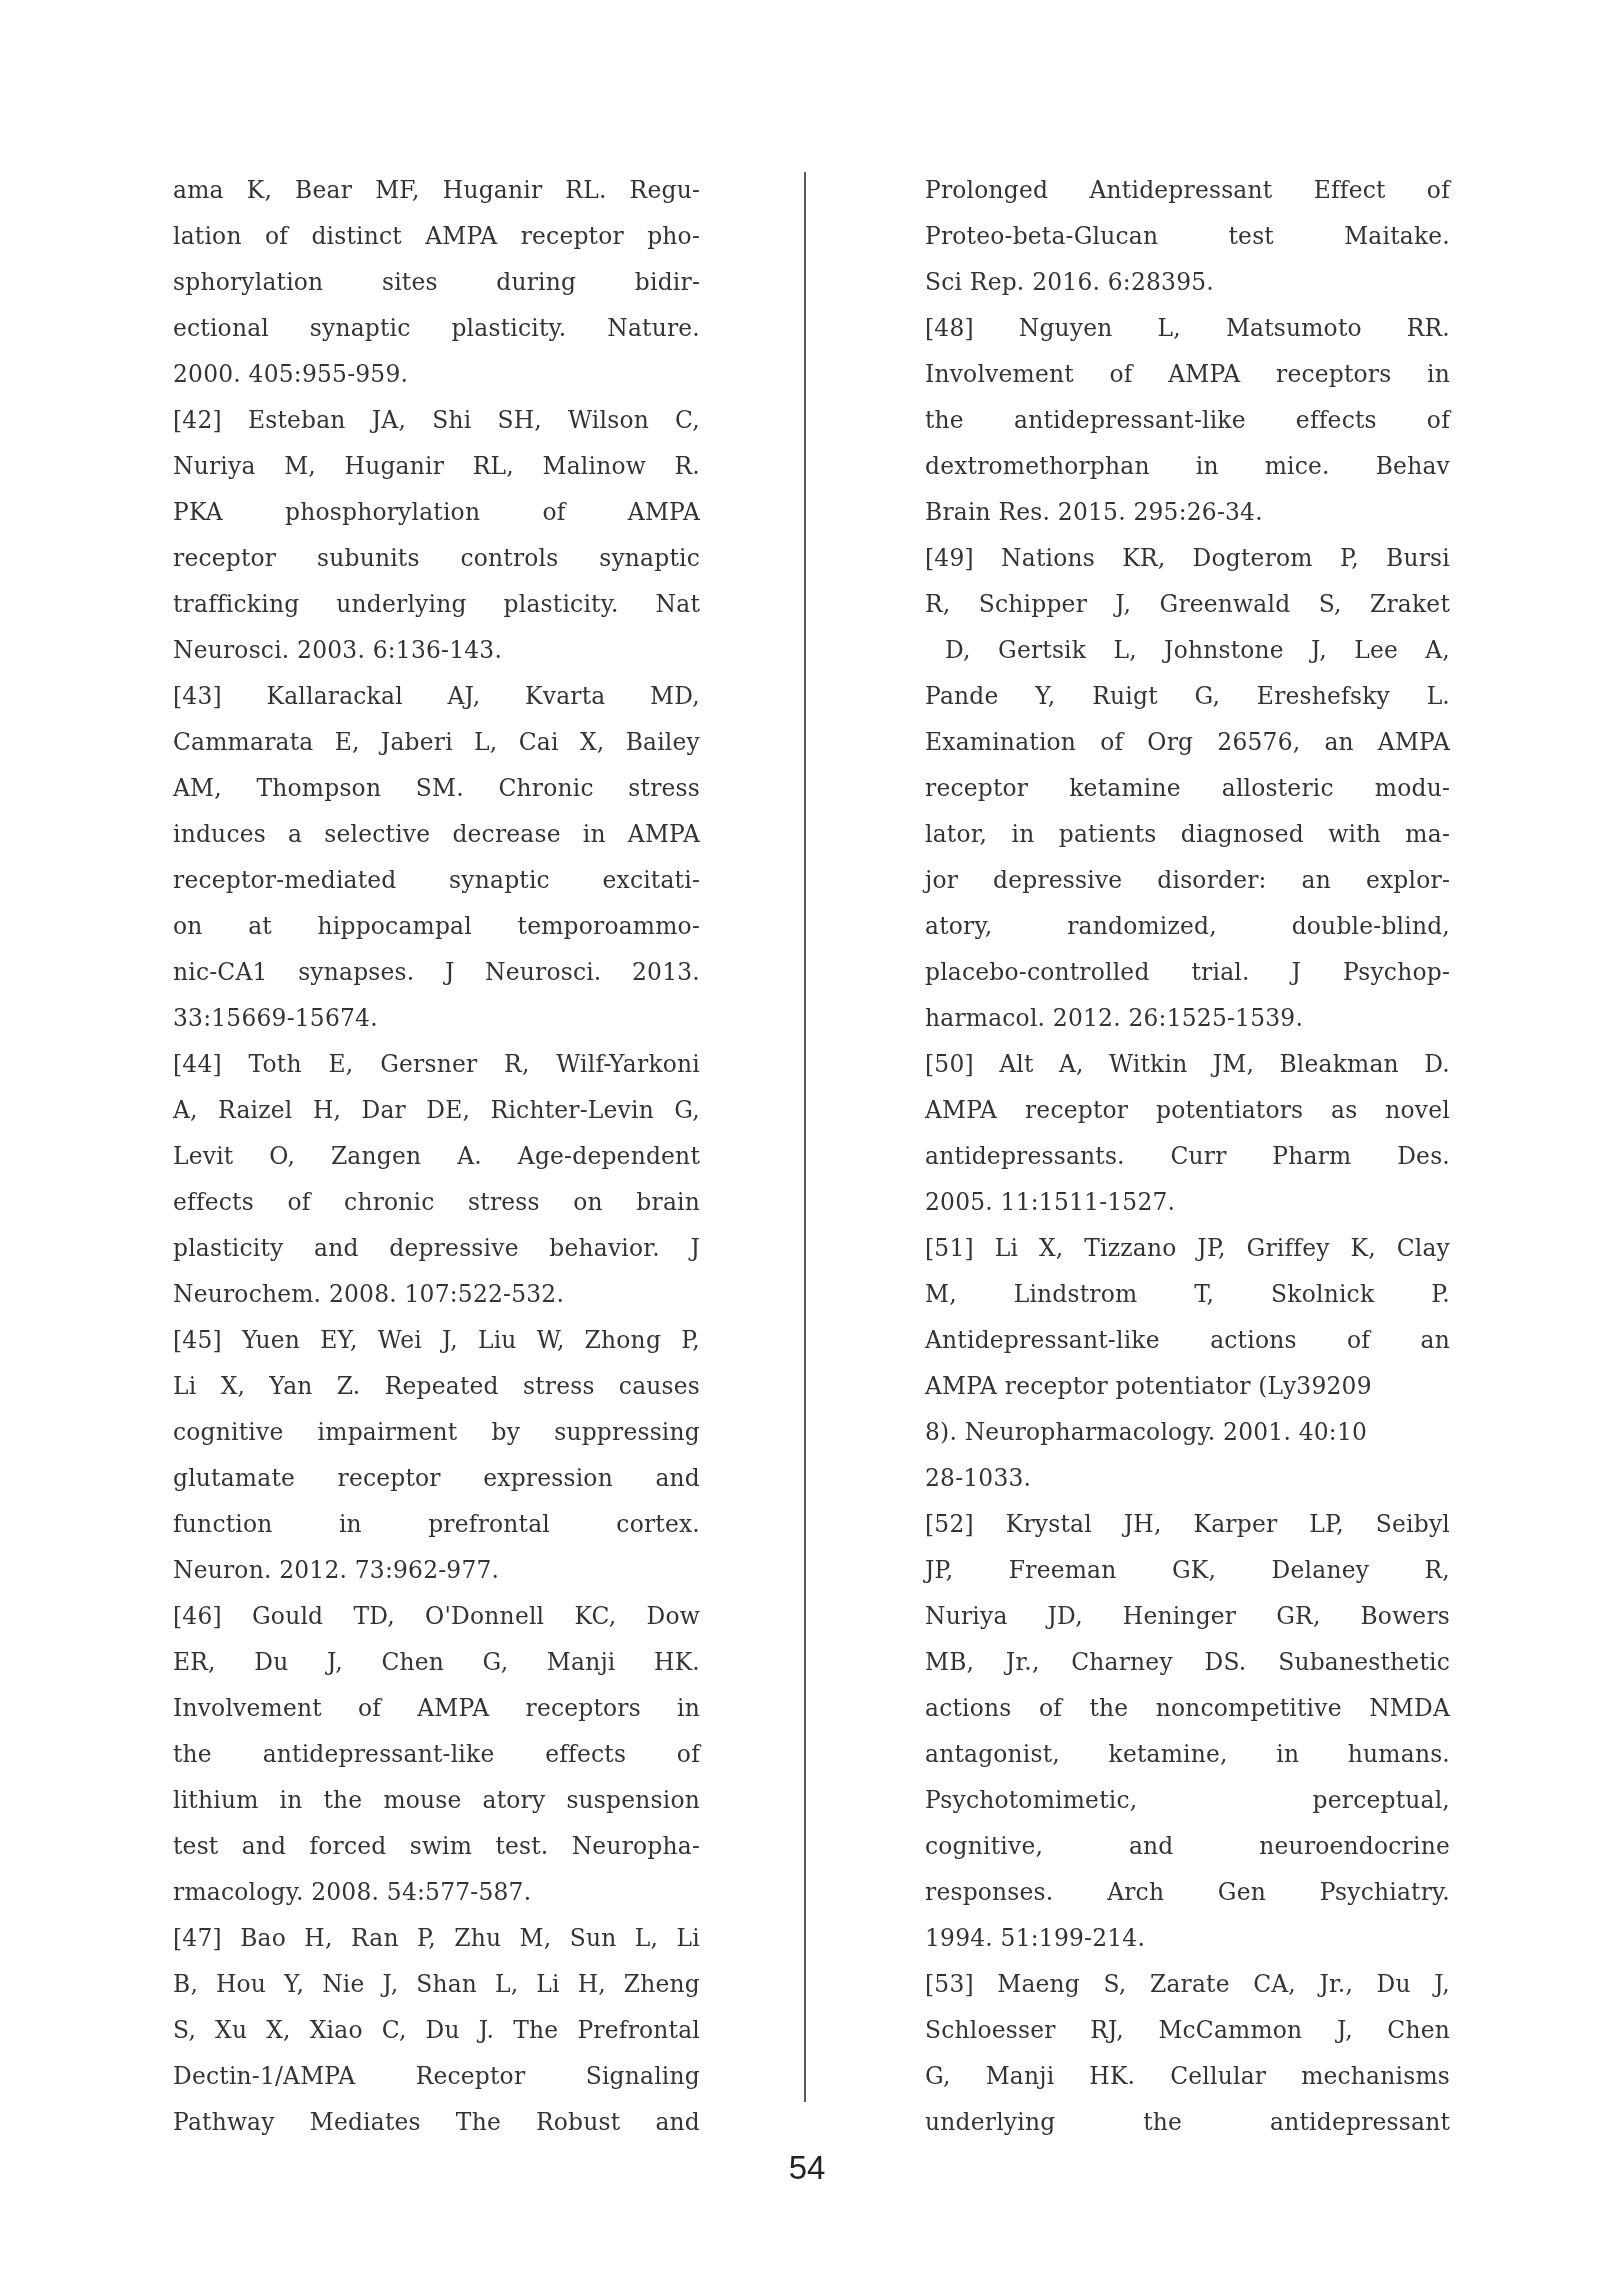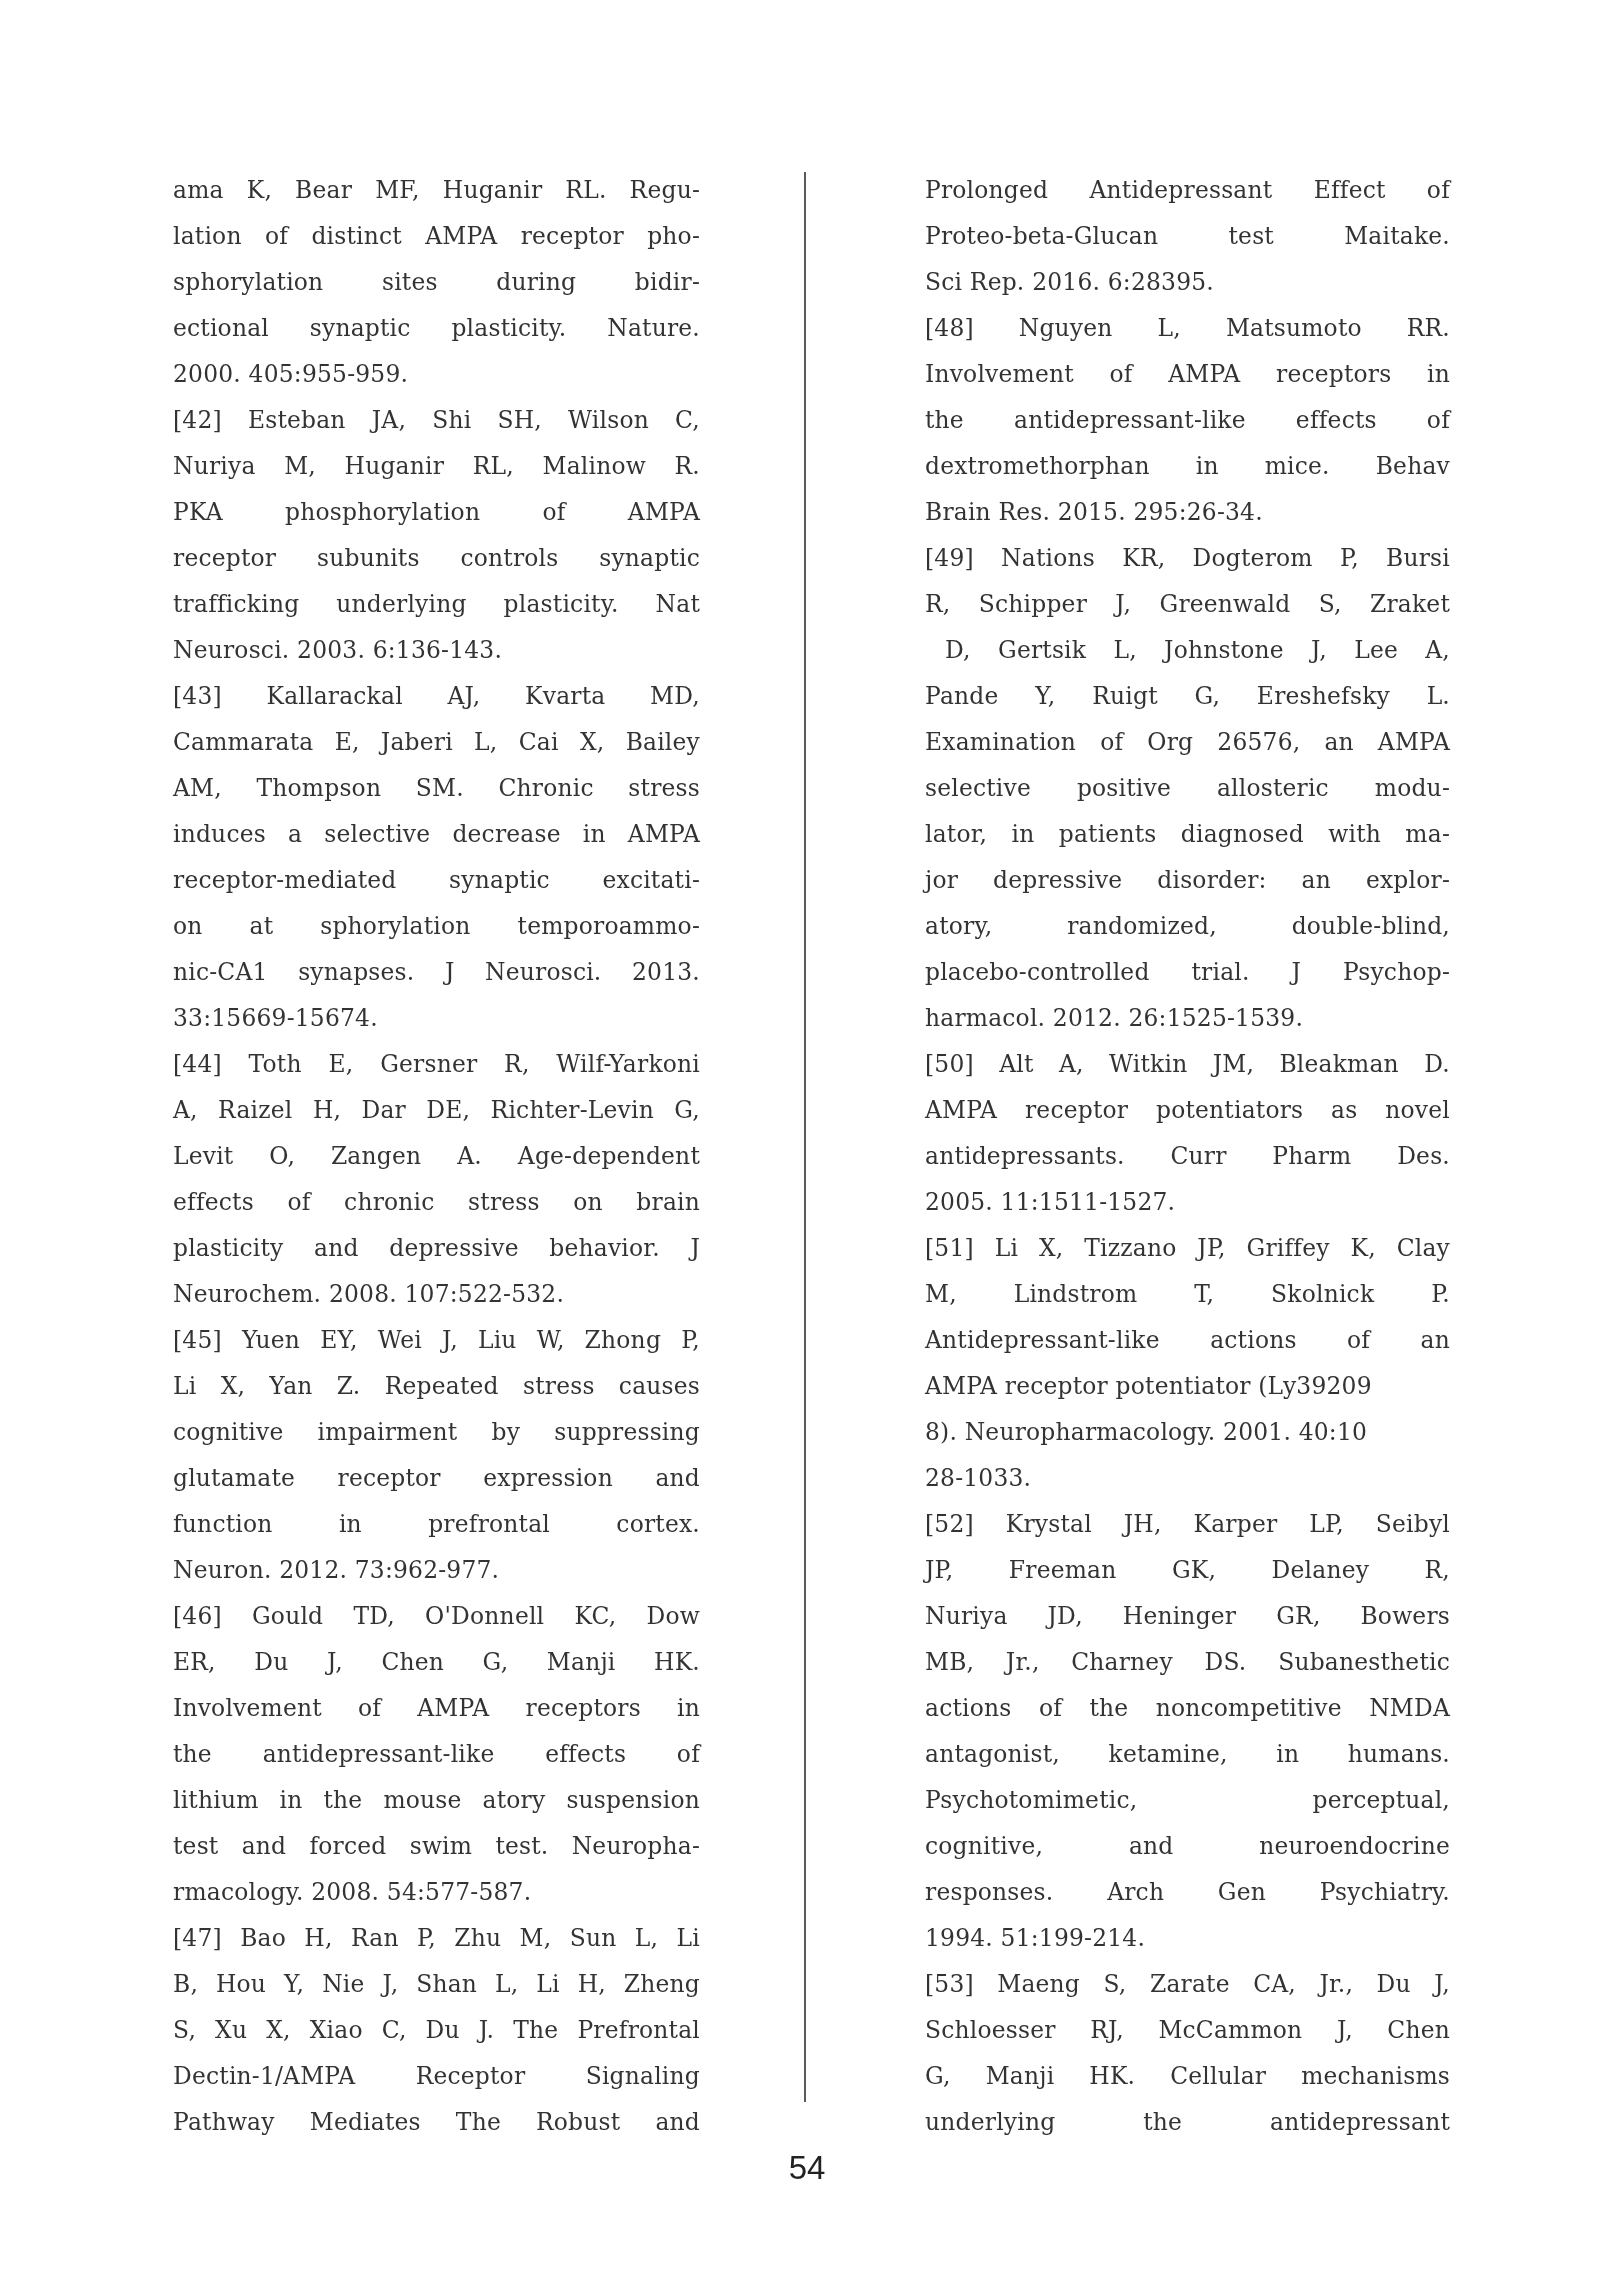--- a/index.html
+++ b/index.html
@@ -57,21 +57,21 @@
       <div class="line" style="white-space: nowrap; word-spacing: 0px;">Nuriya M, Huganir RL, Malinow R.</div>
       <div class="line" style="white-space: nowrap; word-spacing: 0px;">PKA phosphorylation of AMPA</div>
       <div class="line" style="white-space: nowrap; word-spacing: 0px;">receptor subunits controls synaptic</div>
       <div class="line" style="white-space: nowrap; word-spacing: 0px;">trafficking underlying plasticity. Nat</div>
       <div class="line last" style="white-space: nowrap;">Neurosci. 2003. 6:136-143.</div>
       <div class="line" style="white-space: nowrap; word-spacing: 0px;">[43] Kallarackal AJ, Kvarta MD,</div>
       <div class="line" style="white-space: nowrap; word-spacing: 0px;">Cammarata E, Jaberi L, Cai X, Bailey</div>
       <div class="line" style="white-space: nowrap; word-spacing: 0px;">AM, Thompson SM. Chronic stress</div>
       <div class="line" style="white-space: nowrap; word-spacing: 0px;">induces a selective decrease in AMPA</div>
       <div class="line" style="white-space: nowrap; word-spacing: 0px;">receptor-mediated synaptic excitati-</div>
-      <div class="line" style="white-space: nowrap; word-spacing: 0px;">on at sphorylation temporoammo-</div>
+      <div class="line" style="white-space: nowrap; word-spacing: 0px;">on at hippocampal temporoammo-</div>
       <div class="line" style="white-space: nowrap; word-spacing: 0px;">nic-CA1 synapses. J Neurosci. 2013.</div>
       <div class="line last" style="white-space: nowrap;">33:15669-15674.</div>
       <div class="line" style="white-space: nowrap; word-spacing: 0px;">[44] Toth E, Gersner R, Wilf-Yarkoni</div>
       <div class="line" style="white-space: nowrap; word-spacing: 0px;">A, Raizel H, Dar DE, Richter-Levin G,</div>
       <div class="line" style="white-space: nowrap; word-spacing: 0px;">Levit O, Zangen A. Age-dependent</div>
       <div class="line" style="white-space: nowrap; word-spacing: 0px;">effects of chronic stress on brain</div>
       <div class="line" style="white-space: nowrap; word-spacing: 0px;">plasticity and depressive behavior. J</div>
       <div class="line last" style="white-space: nowrap;">Neurochem. 2008. 107:522-532.</div>
       <div class="line" style="white-space: nowrap; word-spacing: 0px;">[45] Yuen EY, Wei J, Liu W, Zhong P,</div>
       <div class="line" style="white-space: nowrap; word-spacing: 0px;">Li X, Yan Z. Repeated stress causes</div>
@@ -100,21 +100,21 @@
       <div class="line" style="white-space: nowrap; word-spacing: 0px;">[48] Nguyen L, Matsumoto RR.</div>
       <div class="line" style="white-space: nowrap; word-spacing: 0px;">Involvement of AMPA receptors in</div>
       <div class="line" style="white-space: nowrap; word-spacing: 0px;">the antidepressant-like effects of</div>
       <div class="line" style="white-space: nowrap; word-spacing: 0px;">dextromethorphan in mice. Behav</div>
       <div class="line last" style="white-space: nowrap;">Brain Res. 2015. 295:26-34.</div>
       <div class="line" style="white-space: nowrap; word-spacing: 0px;">[49] Nations KR, Dogterom P, Bursi</div>
       <div class="line" style="white-space: nowrap; word-spacing: 0px;">R, Schipper J, Greenwald S, Zraket</div>
       <div class="line" style="white-space: nowrap; word-spacing: 0px; margin-left: 20px;">D, Gertsik L, Johnstone J, Lee A,</div>
       <div class="line" style="white-space: nowrap; word-spacing: 0px;">Pande Y, Ruigt G, Ereshefsky L.</div>
       <div class="line" style="white-space: nowrap; word-spacing: 0px;">Examination of Org 26576, an AMPA</div>
-      <div class="line" style="white-space: nowrap; word-spacing: 0px;">selective positive allosteric modu-</div>
+      <div class="line" style="white-space: nowrap; word-spacing: 0px;">receptor ketamine allosteric modu-</div>
       <div class="line" style="white-space: nowrap; word-spacing: 0px;">lator, in patients diagnosed with ma-</div>
       <div class="line" style="white-space: nowrap; word-spacing: 0px;">jor depressive disorder: an explor-</div>
       <div class="line" style="white-space: nowrap; word-spacing: 0px;">atory, randomized, double-blind,</div>
       <div class="line" style="white-space: nowrap; word-spacing: 0px;">placebo-controlled trial. J Psychop-</div>
       <div class="line last" style="white-space: nowrap;">harmacol. 2012. 26:1525-1539.</div>
       <div class="line" style="white-space: nowrap; word-spacing: 0px;">[50] Alt A, Witkin JM, Bleakman D.</div>
       <div class="line" style="white-space: nowrap; word-spacing: 0px;">AMPA receptor potentiators as novel</div>
       <div class="line" style="white-space: nowrap; word-spacing: 0px;">antidepressants. Curr Pharm Des.</div>
       <div class="line last" style="white-space: nowrap;">2005. 11:1511-1527.</div>
       <div class="line" style="white-space: nowrap; word-spacing: 0px;">[51] Li X, Tizzano JP, Griffey K, Clay</div>

